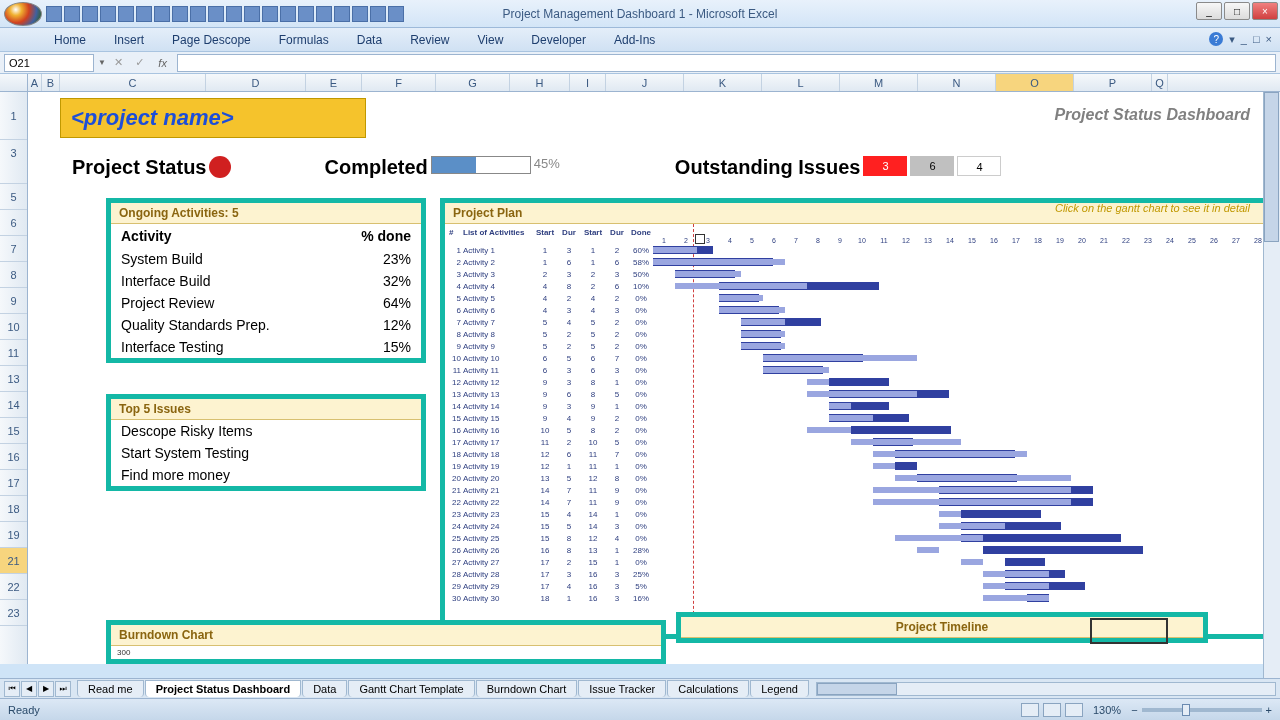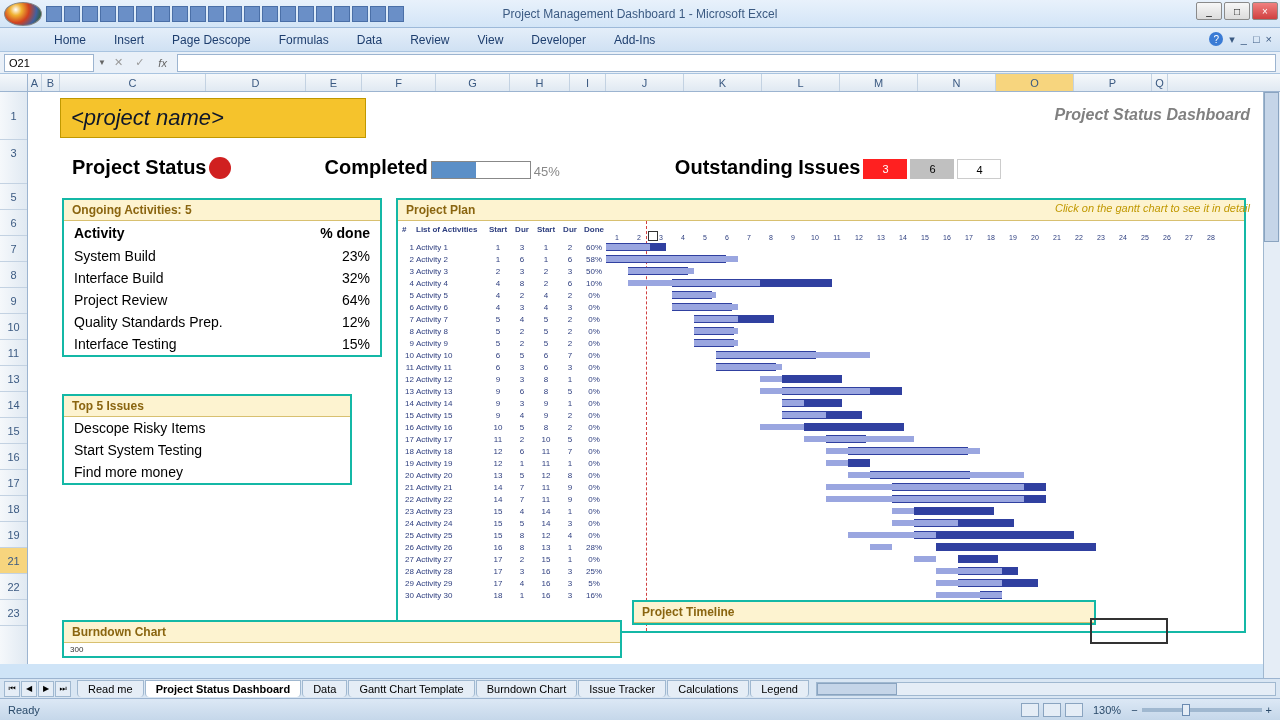--- a/index.html
+++ b/index.html
@@ -35,46 +35,46 @@
 
 
 .grid-body { display: flex; height: 572px; background: #fff; }
 .row-headers { width: 28px; background: linear-gradient(90deg,#f5f8fb,#e0e9f2); border-right: 1px solid #9cb4d0; }
 .row-h { height: 26px; border-bottom: 1px solid #c3d2e2; text-align: center; font-size: 11px; color: #3b5a82; line-height: 26px; }
 .row-h.tall { height: 48px; line-height: 48px; }
 .row-h.sel { background: #f7d57e; }
 .content { flex: 1; position: relative; background: #fff; }
 
 
-.proj-name { position: absolute; left: 32px; top: 6px; width: 306px; height: 40px; background: #f5c32c; border: 1px solid #c09800; font-size: 22px; font-weight: normal; font-style: italic; color: #0f172a; padding: 6px 10px; }
+.proj-name { position: absolute; left: 32px; top: 6px; width: 306px; height: 40px; background: #f5c32c; border: 1px solid #c09800; font-size: 22px; font-weight: bold; font-style: italic; color: #1d4ed8; padding: 6px 10px; }
 .dash-title { position: absolute; right: 30px; top: 14px; font-size: 16px; font-style: italic; font-weight: bold; color: #808080; }
 
-.status-row { position: absolute; left: 44px; top: 64px; display: flex; align-items: flex-end; gap: 3px; }
+.status-row { position: absolute; left: 44px; top: 64px; display: flex; align-items: flex-start; gap: 3px; }
 .status-label { font-size: 20px; font-weight: bold; }
 .status-dot { width: 22px; height: 22px; border-radius: 50%; background: #d02020; }
 .completed-label { font-size: 20px; font-weight: bold; margin-left: 90px; }
 .progress-bar { width: 100px; height: 18px; border: 1px solid #888; display: flex; }
 .progress-fill { background: #5b8fc7; }
 .progress-pct { color: #888; font-size: 13px; }
 .issues-label { font-size: 20px; font-weight: bold; margin-left: 112px; }
 .issue-box { width: 44px; height: 20px; text-align: center; line-height: 20px; font-size: 11px; }
 .issue-red { background: #ff2020; color: #fff; }
 .issue-gray { background: #c0c0c0; }
 .issue-white { background: #fff; border: 1px solid #ccc; }
 
 
-.panel { position: absolute; border: 2px solid #14b8a6; }
+.panel { position: absolute; border: 5px solid #14b8a6; margin-left: 44px; }
 .panel-title { background: #fdf3d0; font-size: 12px; font-weight: bold; color: #8a6510; padding: 3px 8px; border-bottom: 1px solid #d8c070; }
 .ongoing { left: 34px; top: 106px; width: 320px; }
 .act-header { display: flex; font-weight: bold; font-size: 14px; padding: 4px 10px; justify-content: space-between; }
 .act-row { display: flex; font-size: 14px; padding: 3px 10px; }
 .act-name { flex: 1; }
 .act-pct { width: 70px; text-align: right; }
 
-.top5 { left: 34px; top: 302px; width: 290px; }
+.top5 { left: 34px; top: 302px; width: 320px; }
 .issue-row { font-size: 14px; padding: 3px 10px; }
 
 .proj-plan { left: 368px; top: 106px; width: 850px; }
 .hint { position: absolute; right: 30px; top: 110px; font-size: 11px; font-style: italic; color: #c09800; }
 
 .gantt-wrap { padding: 4px; font-size: 8px; position: relative; height: 410px; overflow: hidden; }
 .gantt-head { display: flex; font-weight: bold; color: #304080; font-size: 8px; }
 .gantt-head span { display: inline-block; }
 .gh-num { width: 14px; }
 .gh-act { width: 70px; }
@@ -85,21 +85,21 @@
 .gr-num { width: 14px; text-align: right; padding-right: 2px; }
 .gr-name { width: 70px; }
 .gr-val { width: 24px; text-align: center; }
 .gr-bars { flex: 1; position: relative; height: 10px; }
 .bar { position: absolute; height: 8px; background: #3040a0; top: 1px; }
 .bar.light { background: #9aa6e0; height: 6px; top: 2px; }
 .today-line { position: absolute; left: 248px; top: 0; bottom: 0; width: 1px; border-left: 1px dashed #d04040; }
 .today-box { position: absolute; left: 244px; top: -6px; width: 10px; height: 10px; border: 1px solid #333; }
 
 .burndown { left: 34px; top: 528px; width: 560px; }
-.timeline { left: 604px; top: 508px; width: 464px; }
+.timeline { left: 604px; top: 520px; width: 532px; text-align: center; }
 .tiny-300 { font-size: 8px; color: #333; padding: 2px 6px; }
 
 
 .sheet-bar { position: absolute; bottom: 22px; left: 0; right: 0; height: 20px; background: #d9e6f3; border-top: 1px solid #9cb4d0; display: flex; align-items: center; padding: 0 4px; }
 .sheet-nav { display: flex; gap: 1px; margin-right: 6px; }
 .sheet-nav-btn { width: 16px; height: 16px; background: #e5edf6; border: 1px solid #a0b8d0; font-size: 8px; display: flex; align-items: center; justify-content: center; }
 .sheet-tab { padding: 2px 10px; background: #e5edf6; border: 1px solid #a0b8d0; border-bottom: none; font-size: 11px; margin-right: 1px; border-radius: 0 0 4px 4px; }
 .sheet-tab.active { background: #fff; font-weight: bold; }
 .hscroll { flex: 1; height: 14px; background: #e5edf6; border: 1px solid #a0b8d0; margin-left: 6px; position: relative; }
 .hscroll-thumb { position: absolute; left: 0; width: 80px; height: 12px; background: #c5d5e8; border: 1px solid #8aa4c0; }

